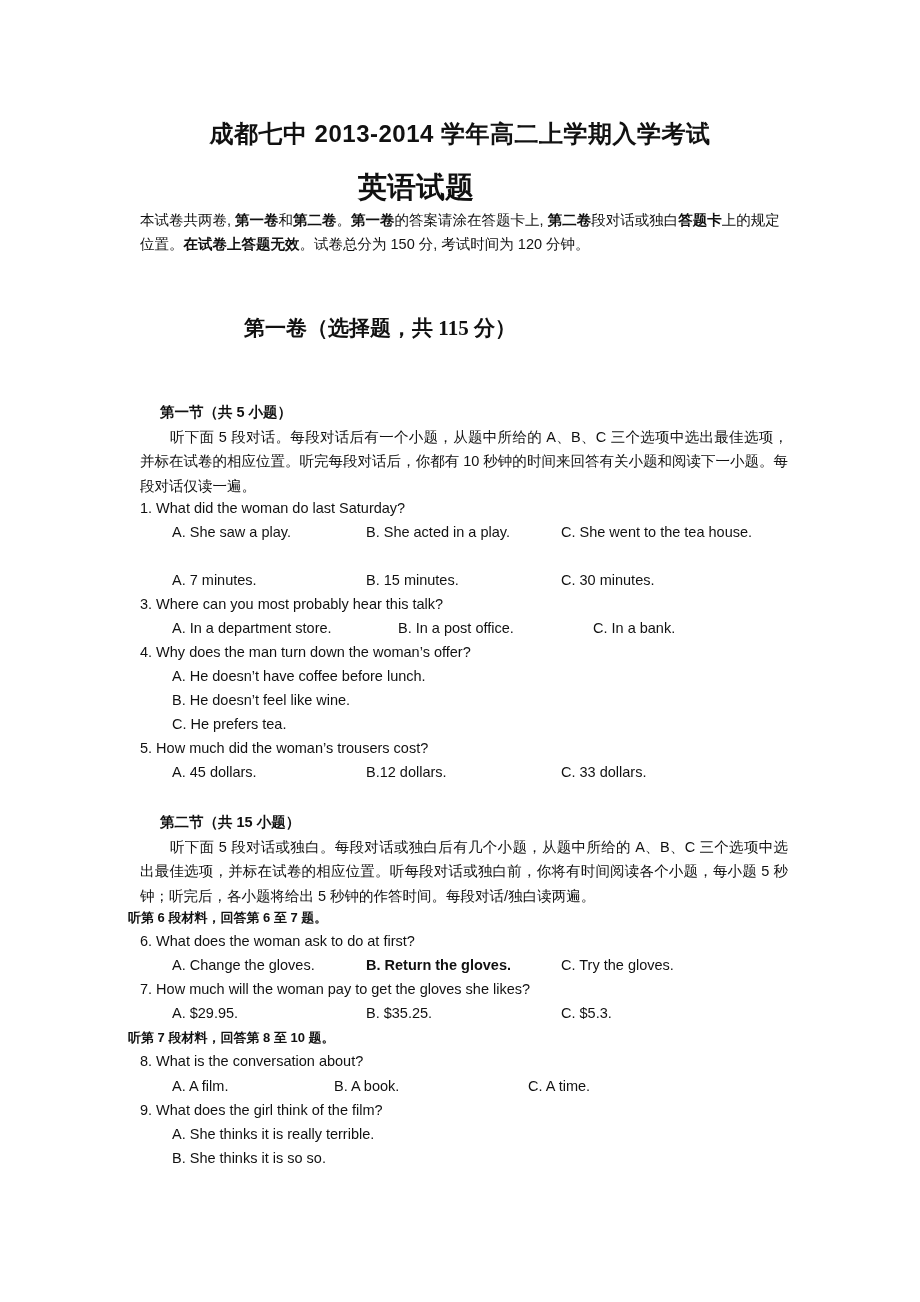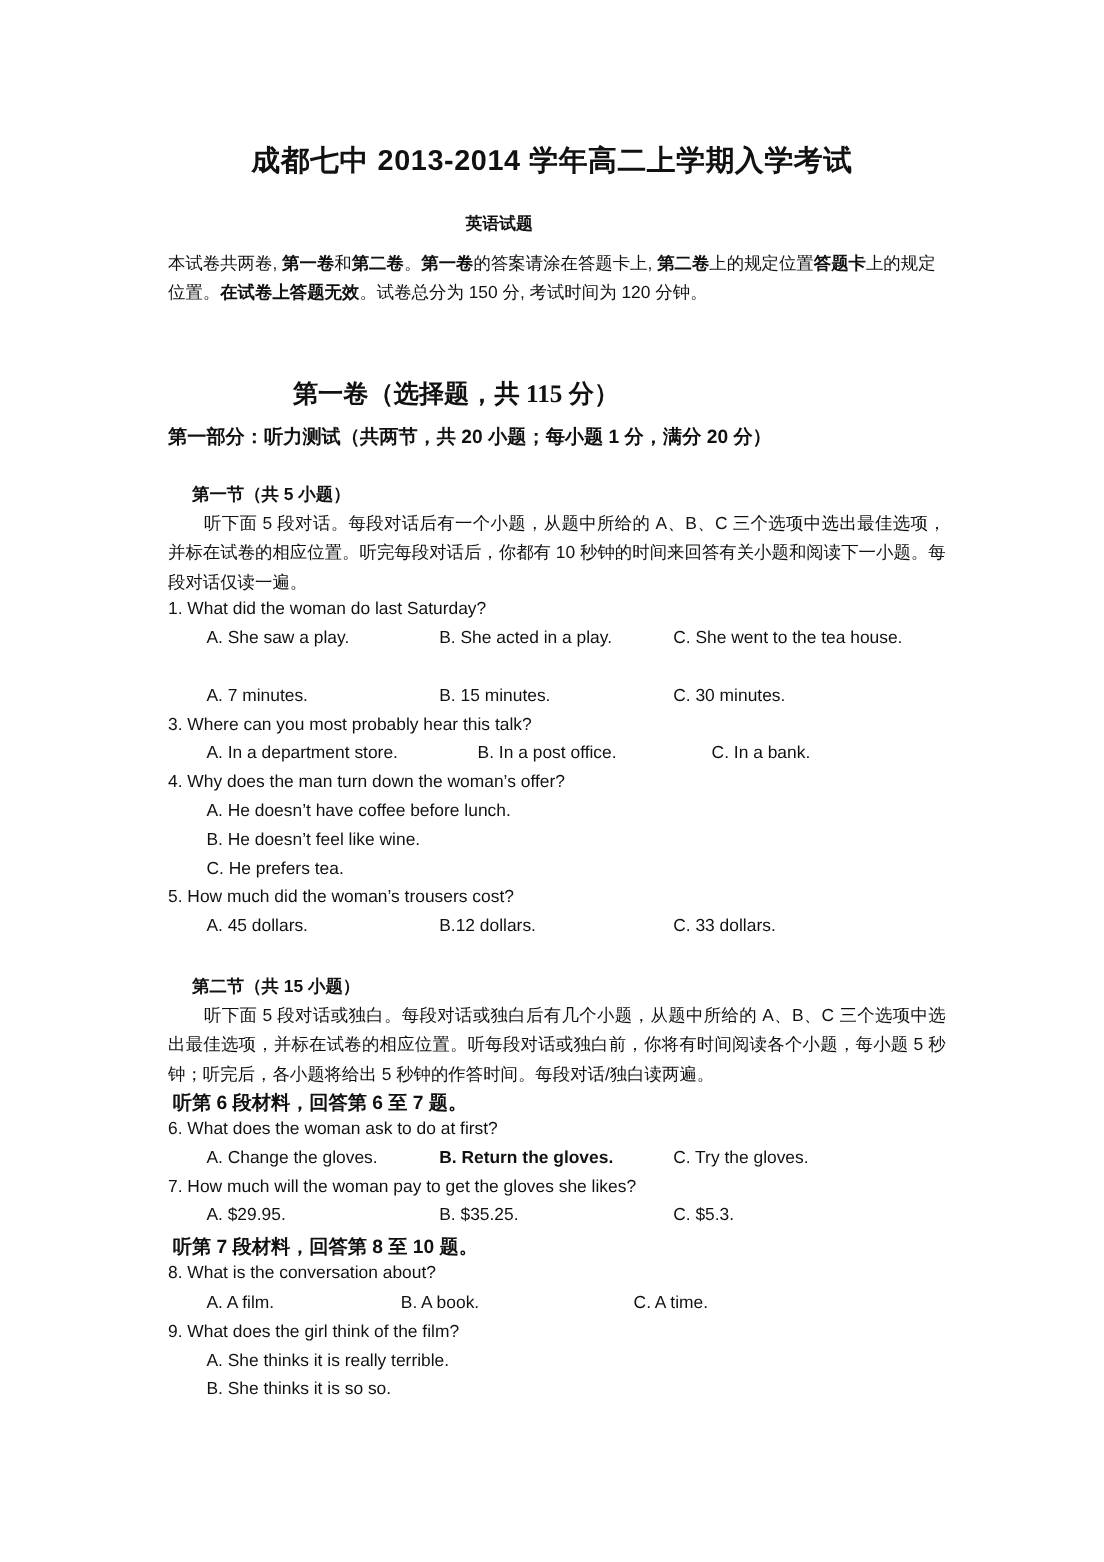--- a/index.html
+++ b/index.html
@@ -9,21 +9,21 @@
       color: #111111;
     }
     .page { position: absolute; left: 0; top: 0; width: 920px; height: 1302px; }
     .abs { position: absolute; white-space: nowrap; }
     .title {
       left: 0; width: 920px; text-align: center; top: 118px;
       font-size: 24px; font-weight: bold; letter-spacing: 0.5px;
     }
     .subtitle {
       left: 0; width: 832px; text-align: center; top: 168px;
-      font-size: 14px; font-weight: bold; margin-top: 10px;
+      font-size: 29px; font-weight: bold;
     }
     .intro {
       left: 140px; width: 650px; top: 208px; white-space: normal;
       font-size: 14.5px; line-height: 24px;
     }
     .intro b { font-weight: bold; }
     .part-title {
       left: 0; width: 760px; text-align: center; top: 314px;
       font-size: 21px; font-weight: bold; font-family: "Liberation Serif", "DejaVu Serif", serif;
     }
@@ -31,36 +31,35 @@
       left: 140px; top: 354px; font-size: 16px; font-weight: bold;
     }
     .section-head { left: 140px; font-size: 14.5px; font-weight: bold; margin-left: 20px; }
     .para {
       left: 140px; width: 648px; white-space: normal;
       font-size: 14.5px; line-height: 24.3px; text-indent: 30px;
       text-align: justify;
     }
     .q { left: 140px; font-size: 14.5px; }
     .opt { font-size: 14.5px; }
-    .bold-line { left: 144px; font-size: 16px; font-weight: bold; }
+    .bold-line { left: 128px; font-size: 13px; font-weight: bold; }
   </style>
 </head>
 <body>
 
 <div class="page">
 
   <div class="abs title">成都七中 2013-2014 学年高二上学期入学考试</div>
   <div class="abs subtitle">英语试题</div>
 
   <div class="abs intro">
-    <span>本试卷共两卷, </span><b>第一卷</b><span>和</span><b>第二卷</b><span>。</span><b>第一卷</b><span>的答案请涂在答题卡上, </span><b>第二卷</b><span>上的规定位置</span><b>答题卡</b><span>上的规定位置。</span><b>在试卷上答题无效</b><span>。试卷总分为 150 分, 考试时间为 120 分钟。</span>
+    <span>本试卷共两卷, </span><b>第一卷</b><span>和</span><b>第二卷</b><span>。</span><b>第一卷</b><span>的答案请涂在答题卡上, </span><b>第二卷</b><span>段对话或独白</span><b>答题卡</b><span>上的规定位置。</span><b>在试卷上答题无效</b><span>。试卷总分为 150 分, 考试时间为 120 分钟。</span>
   </div>
 
   <div class="abs part-title">第一卷（选择题，共 115 分）</div>
-  <div class="abs part-sub">第一部分：听力测试（共两节，共 20 小题；每小题 1 分，满分 20 分）</div>
 
   <div class="abs section-head" style="top:403px;">第一节（共 5 小题）</div>
   <div class="abs para" style="top:425px;">听下面 5 段对话。每段对话后有一个小题，从题中所给的 A、B、C 三个选项中选出最佳选项，并标在试卷的相应位置。听完每段对话后，你都有 10 秒钟的时间来回答有关小题和阅读下一小题。每段对话仅读一遍。</div>
 
   <div class="abs q" style="top:500px;">1. What did the woman do last Saturday?</div>
   <div class="abs opt" style="top:524px; left:172px;">A. She saw a play.</div>
   <div class="abs opt" style="top:524px; left:366px;">B. She acted in a play.</div>
   <div class="abs opt" style="top:524px; left:561px;">C. She went to the tea house.</div>
 
   <div class="abs opt" style="top:572px; left:172px;">A. 7 minutes.</div>

